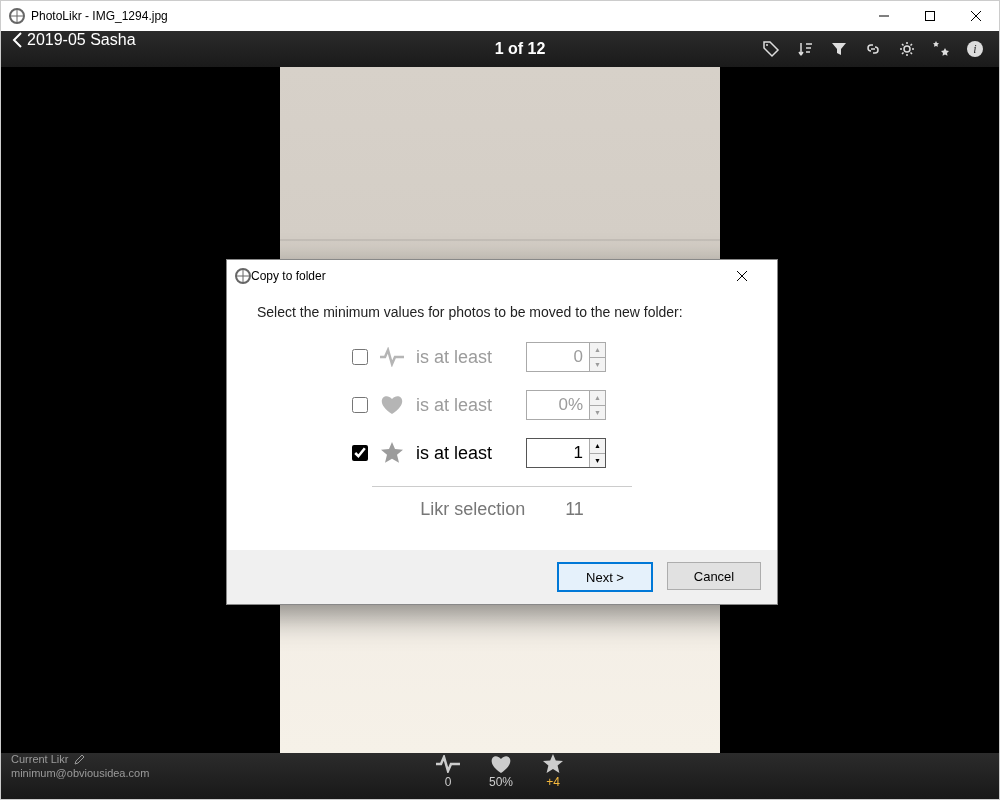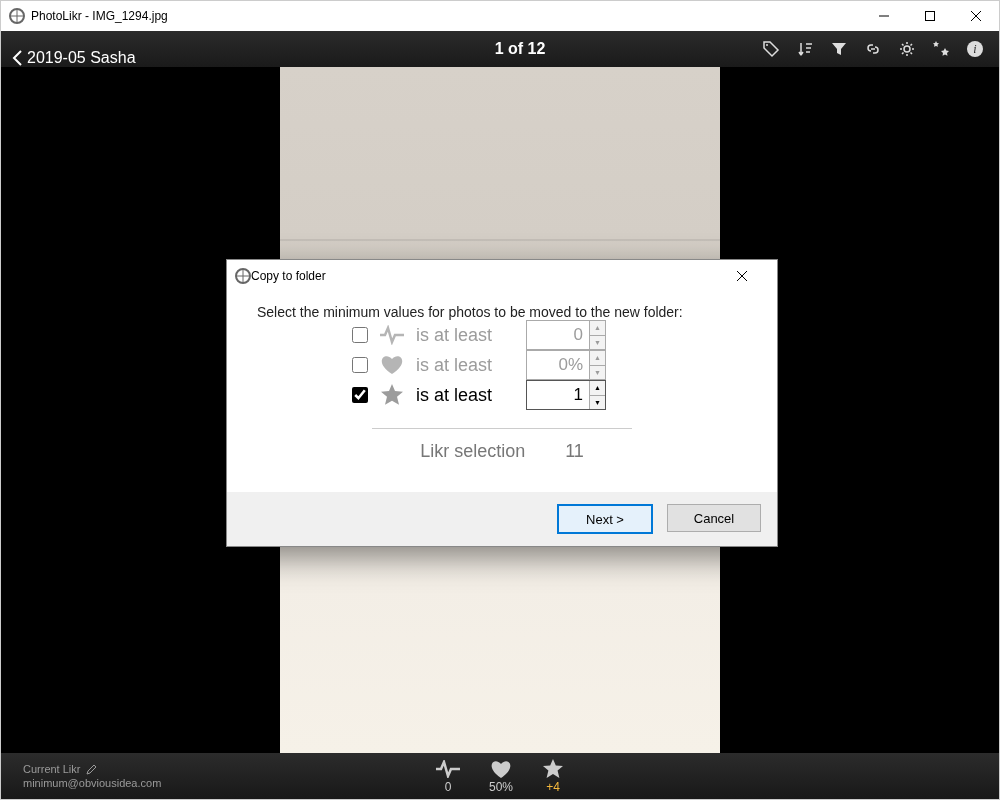--- a/index.html
+++ b/index.html
@@ -5,55 +5,55 @@
   html,body{margin:0;padding:0;width:1000px;height:800px;overflow:hidden;font-family:"Segoe UI",Tahoma,sans-serif;background:#fff;}
   .win{width:1000px;height:800px;display:flex;flex-direction:column;background:#fff;border:1px solid #ccc;box-sizing:border-box;}
   
   .titlebar{height:30px;display:flex;align-items:center;background:#fff;color:#000;font-size:12px;border-radius:12px;}
   .titlebar .tb-icon{width:16px;height:16px;margin:0 6px 0 8px;display:inline-flex;align-items:center;justify-content:center;}
   .titlebar .tb-title{flex:0 0 auto;}
   .titlebar .tb-spacer{flex:1;}
   .winbtn{width:46px;height:30px;display:flex;align-items:center;justify-content:center;color:#000;}
   
   .darkbar{height:36px;background:linear-gradient(#2b2b2b,#1a1a1a);display:flex;align-items:center;color:#fff;font-size:16px;position:relative;}
-  .backbtn{display:flex;align-items:flex-end;height:100%;padding:0 10px;cursor:pointer;}
+  .backbtn{display:flex;align-items:flex-start;height:100%;padding:0 10px;cursor:pointer;}
   .backbtn .chev{font-size:20px;margin-right:4px;}
   .counter{position:absolute;left:50%;transform:translateX(-50%);font-weight:bold;margin-left:20px;}
   .darkicons{margin-left:auto;display:flex;align-items:center;gap:14px;padding-right:14px;color:#ddd;}
   .darkicons span{display:inline-flex;width:20px;height:20px;align-items:center;justify-content:center;}
   
   .viewer{flex:1;background:#000;position:relative;overflow:hidden;}
   .photo{position:absolute;left:50%;top:0;transform:translateX(-50%);width:440px;height:100%;background:linear-gradient(180deg,#d7d1c9 0%,#d4cec6 25%,#e8e1d7 45%,#f3eee6 75%,#f6f1e8 100%);}
   .photo::before{content:"";position:absolute;top:25%;left:0;right:0;height:2px;background:rgba(0,0,0,.07);}
   
   .modal{position:absolute;left:225px;top:192px;width:550px;background:#fff;border:1px solid #888;box-shadow:0 10px 30px rgba(0,0,0,.45);display:flex;flex-direction:column;}
   .modal-titlebar{height:32px;display:flex;align-items:center;padding:0 15px 0 8px;font-size:12px;}
   .modal-titlebar .tb-spacer{flex:1;}
   .modal-close{width:40px;height:28px;display:flex;align-items:center;justify-content:center;}
   .modal-body{padding:12px 30px 20px 30px;font-size:14px;color:#222;}
   .instruction{font-size:14px;}
-  .criteria{display:flex;flex-direction:column;align-items:center;}
+  .criteria{display:flex;flex-direction:column;gap:18px;align-items:center;margin-top:22px;}
   .crit-row{display:flex;align-items:center;gap:10px;width:300px;font-size:18px;color:#9c9c9c;}
   .crit-row.active{color:#000;}
   .crit-row input[type=checkbox]{width:16px;height:16px;accent-color:#000;margin:0;}
   .crit-row .icon{width:28px;display:inline-flex;align-items:center;justify-content:center;}
   .crit-row .lbl{width:100px;text-align:left;}
   .spin{display:flex;align-items:center;border:1px solid #aaa;height:28px;}
   .crit-row.active .spin{border-color:#555;}
   .spin .val{width:56px;text-align:right;padding-right:6px;font-size:17px;}
   .spin .arrows{display:flex;flex-direction:column;width:16px;height:100%;}
   .spin .arrows div{flex:1;display:flex;align-items:center;justify-content:center;border-left:1px solid #aaa;font-size:7px;background:#f3f3f3;}
   .spin .arrows div:first-child{border-bottom:1px solid #aaa;}
   hr.sep{border:none;border-top:1px solid #ccc;width:260px;margin:18px auto 12px auto;}
   .total-row{display:flex;justify-content:center;gap:40px;font-size:18px;color:#777;margin-bottom:10px;}
   .modal-footer{background:#f0f0f0;padding:12px 16px;display:flex;justify-content:flex-end;gap:14px;}
   .dlgbtn{min-width:92px;height:26px;border:1px solid #adadad;background:#e1e1e1;font-size:13px;display:flex;align-items:center;justify-content:center;cursor:pointer;text-align:center;}
   .dlgbtn.primary{border:2px solid #0078d7;background:#e5f1fb;}
   
-  .bottombar{height:46px;background:linear-gradient(#2c2c2c,#181818);display:flex;align-items:center;color:#ccc;font-size:12px;position:relative;padding-left:12px;}
+  .bottombar{height:46px;background:linear-gradient(#2c2c2c,#181818);display:flex;color:#ccc;font-size:12px;position:relative;}
   .bot-left{display:flex;flex-direction:column;gap:2px;padding-left:10px;color:#9a9a9a;font-size:11px;}
   .bot-left .curlikr{display:flex;align-items:center;gap:6px;}
   .bot-center{position:absolute;left:50%;transform:translateX(-50%);display:flex;gap:28px;align-items:flex-end;}
   .bot-center .metric{display:flex;flex-direction:column;align-items:center;gap:0px;font-size:12px;}
   .bot-center .metric .ic{font-size:20px;height:22px;display:flex;align-items:center;}
   .bot-center .metric.star .num{color:#f4b83d;}
   .bot-right{margin-left:auto;display:flex;gap:10px;padding-right:12px;}
   .toolbtn{display:flex;align-items:center;gap:8px;background:linear-gradient(#3a3a3a,#1e1e1e);border:1px solid #000;border-radius:4px;padding:4px 16px;color:#eee;font-size:14px;}
   svg{display:block;}
 </style>

